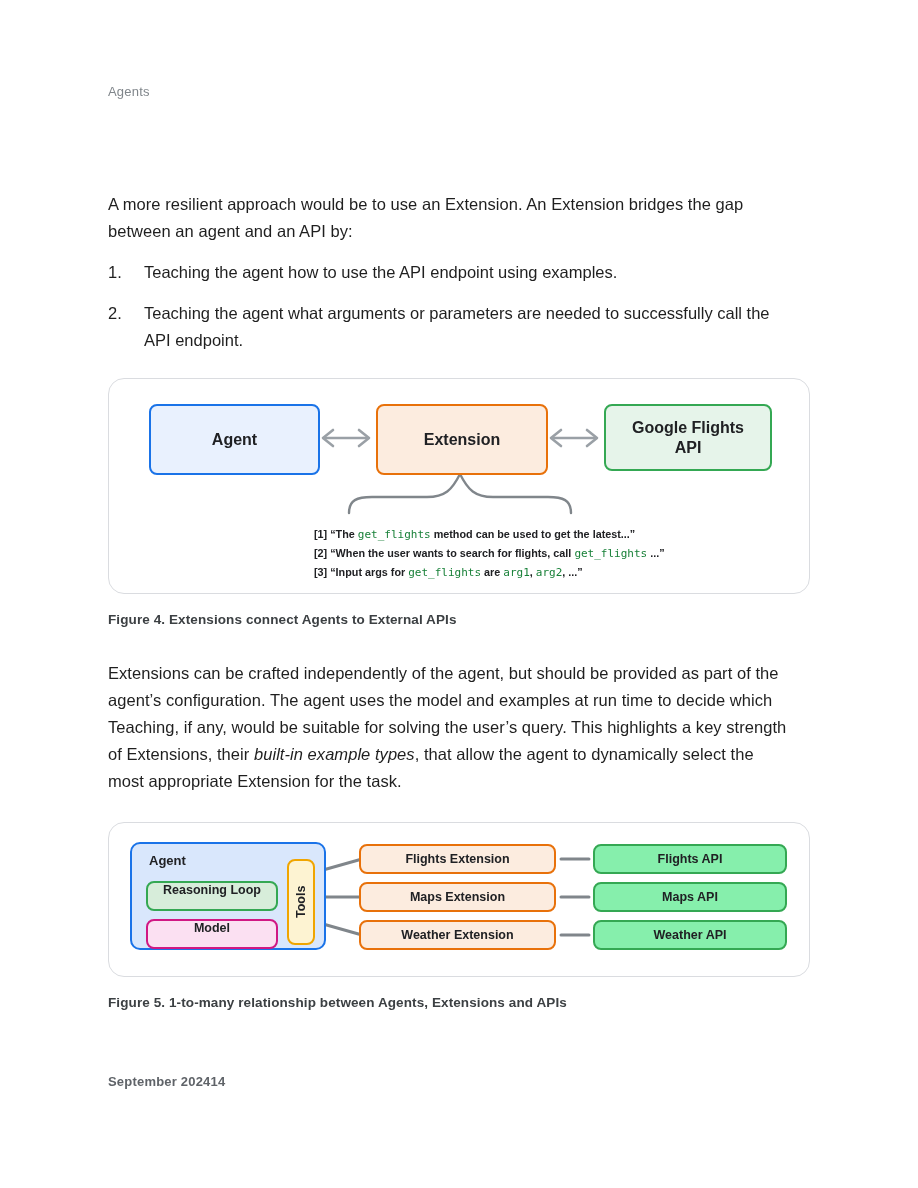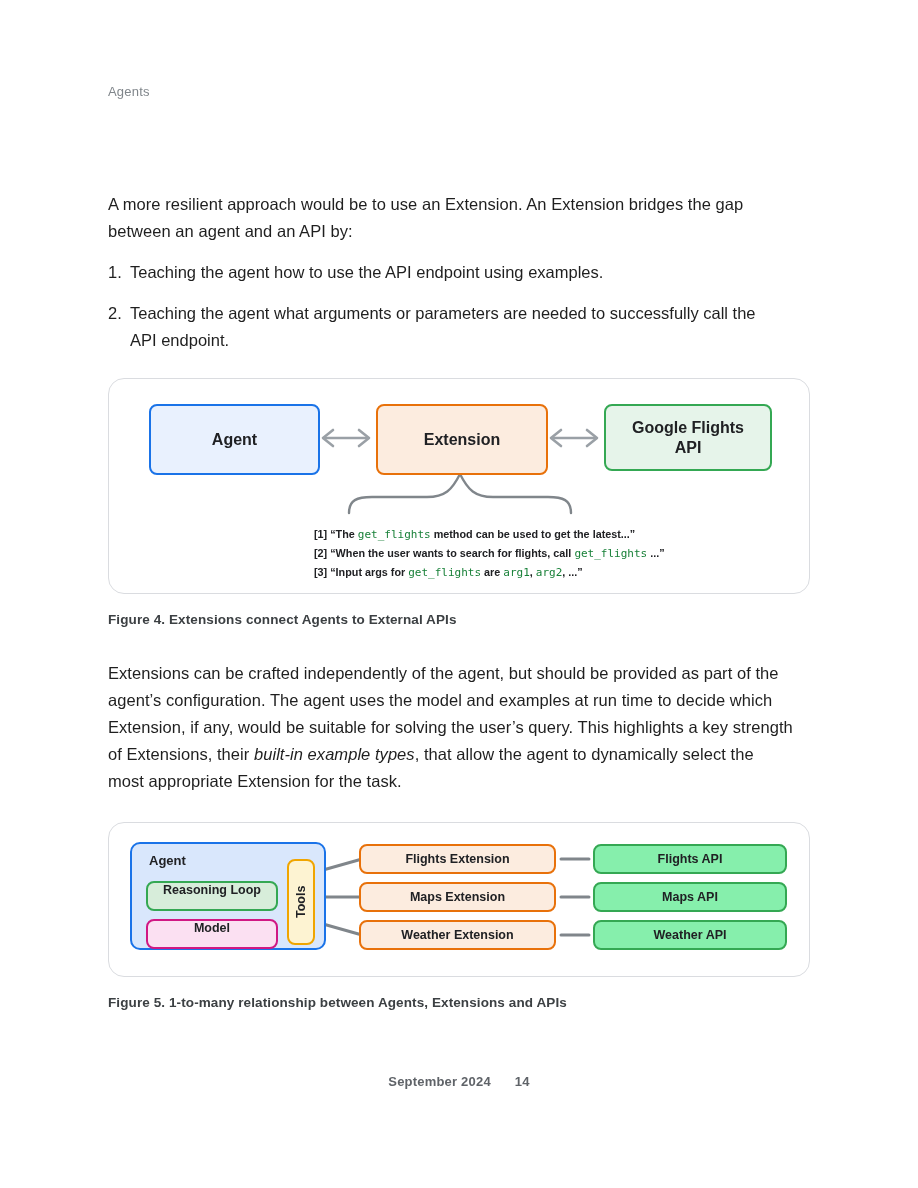--- a/index.html
+++ b/index.html
@@ -6,21 +6,21 @@
   .page {
     position:relative; width:918px; height:1177px; background:#ffffff;
     font-family:"Liberation Sans", sans-serif; color:#1f1f1f; overflow:hidden;
   }
   .running-header { position:absolute; left:108px; top:84px; font-size:13px; line-height:16px; color:#80868b; letter-spacing:.2px; }
   .para { position:absolute; left:108px; width:715px; font-size:16.5px; line-height:27px; letter-spacing:.05px; color:#1f1f1f; }
   .para .line { min-height:27px; }
   .seg-italic { font-style:italic; }
   .list-item { position:absolute; left:108px; width:715px; font-size:16.5px; line-height:27px; }
   .list-item .marker { position:absolute; left:0; top:0; }
-  .list-item .li-text { margin-left:22px; }
+  .list-item .li-text { margin-left:36px; }
   .figure-panel { position:absolute; left:108px; width:700px; background:#fff; border:1px solid #dadce0; border-radius:16px; }
   .overlay { position:absolute; left:0; top:0; }
   .node { position:absolute; display:flex; align-items:center; justify-content:center; text-align:center;
           border-radius:8px; border:2px solid; font-weight:bold; font-size:16px; color:#202124; line-height:1.25; }
   .node.blue   { background:#e9f1fe; border-color:#1a73e8; }
   .node.orange { background:#fcecdf; border-color:#e8710a; }
   .node.green  { background:#e6f4ea; border-color:#34a853; }
   .code-block { position:absolute; left:205px; top:146px; font-size:10.8px; font-weight:600; color:#202124; }
   .code-block .line { line-height:18px; white-space:nowrap; }
   .seg-code { font-family:"DejaVu Sans Mono", monospace; font-size:11px; color:#188038; font-weight:normal; }
@@ -34,22 +34,22 @@
   .mini.green { top:37px; background:#d7edda; border-color:#34a853; }
   .mini.pink  { top:75px; background:#fbe0f2; border-color:#d01884; }
   .tools { position:absolute; left:178px; top:36px; width:28px; height:86px; background:#fdf3d2; border:2px solid #f0a500;
            border-radius:8px; box-sizing:border-box; display:flex; align-items:center; justify-content:center;
            font-size:12.5px; font-weight:bold; color:#202124;
            writing-mode:vertical-rl; transform:rotate(180deg); }
   .row-box { position:absolute; height:30px; display:flex; align-items:center; justify-content:center; box-sizing:border-box;
              border-radius:8px; border:2px solid; font-size:12.5px; font-weight:bold; color:#202124;text-align:right; }
   .row-box.ext { left:250px; width:197px; background:#fcecdf; border-color:#e8710a; }
   .row-box.api { left:484px; width:194px; background:#86efac; border-color:#34a853; }
-  .footer { position:absolute; left:108px; right:108px; top:1074px; display:flex; justify-content:center;
-            font-size:13px; font-weight:bold; color:#5f6368; letter-spacing:.2px;gap:24px; }
+  .footer { position:absolute; left:108px; right:108px; top:1074px; display:flex; justify-content:flex-start;
+            font-size:13px; font-weight:bold; color:#5f6368; letter-spacing:.2px; }
 </style>
 </head>
 <body>
 
 <div class="page">
 
   <div class="running-header">Agents</div>
 
   <div class="para" style="top:191px">
       <div class="line"><span>A more resilient approach would be to use an Extension. An Extension bridges the gap</span></div>
@@ -96,21 +96,21 @@
         <div class="line"><span>[2] “When the user wants to search for flights, call </span><span class="seg-code">get_flights</span><span> ...”</span></div>
         <div class="line"><span>[3] “Input args for </span><span class="seg-code">get_flights</span><span> are </span><span class="seg-code">arg1</span><span>, </span><span class="seg-code">arg2</span><span>, ...”</span></div>
       </div>
   </div>
 
   <div class="caption" style="top:611px">Figure 4. Extensions connect Agents to External APIs</div>
 
   <div class="para" style="top:660px">
       <div class="line"><span>Extensions can be crafted independently of the agent, but should be provided as part of the</span></div>
       <div class="line"><span>agent’s configuration. The agent uses the model and examples at run time to decide which</span></div>
-      <div class="line"><span>Extension, if any, would be suitable for solving the user’s query. This highlights a key strength</span></div>
+      <div class="line"><span>Teaching, if any, would be suitable for solving the user’s query. This highlights a key strength</span></div>
       <div class="line"><span>of Extensions, their </span><span class="seg-italic">built-in example types</span><span>, that allow the agent to dynamically select the</span></div>
       <div class="line"><span>most appropriate Extension for the task.</span></div>
     </div>
 
   <div class="figure-panel" style="top:822px;height:153px">
     <svg class="overlay" width="702" height="153" viewBox="0 0 702 153">
       <g stroke="#80868b" stroke-width="3" stroke-linecap="round">
         <line x1="207" y1="49" x2="253" y2="36"></line>
         <line x1="207" y1="74" x2="253" y2="74"></line>
         <line x1="207" y1="99" x2="253" y2="112"></line>

